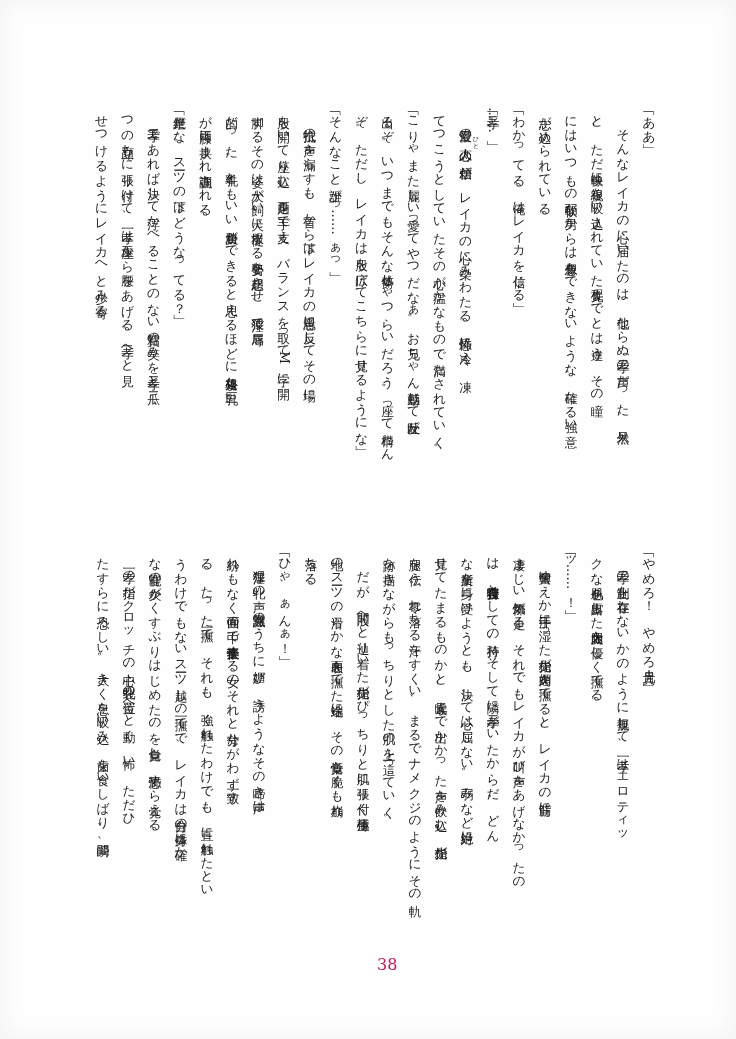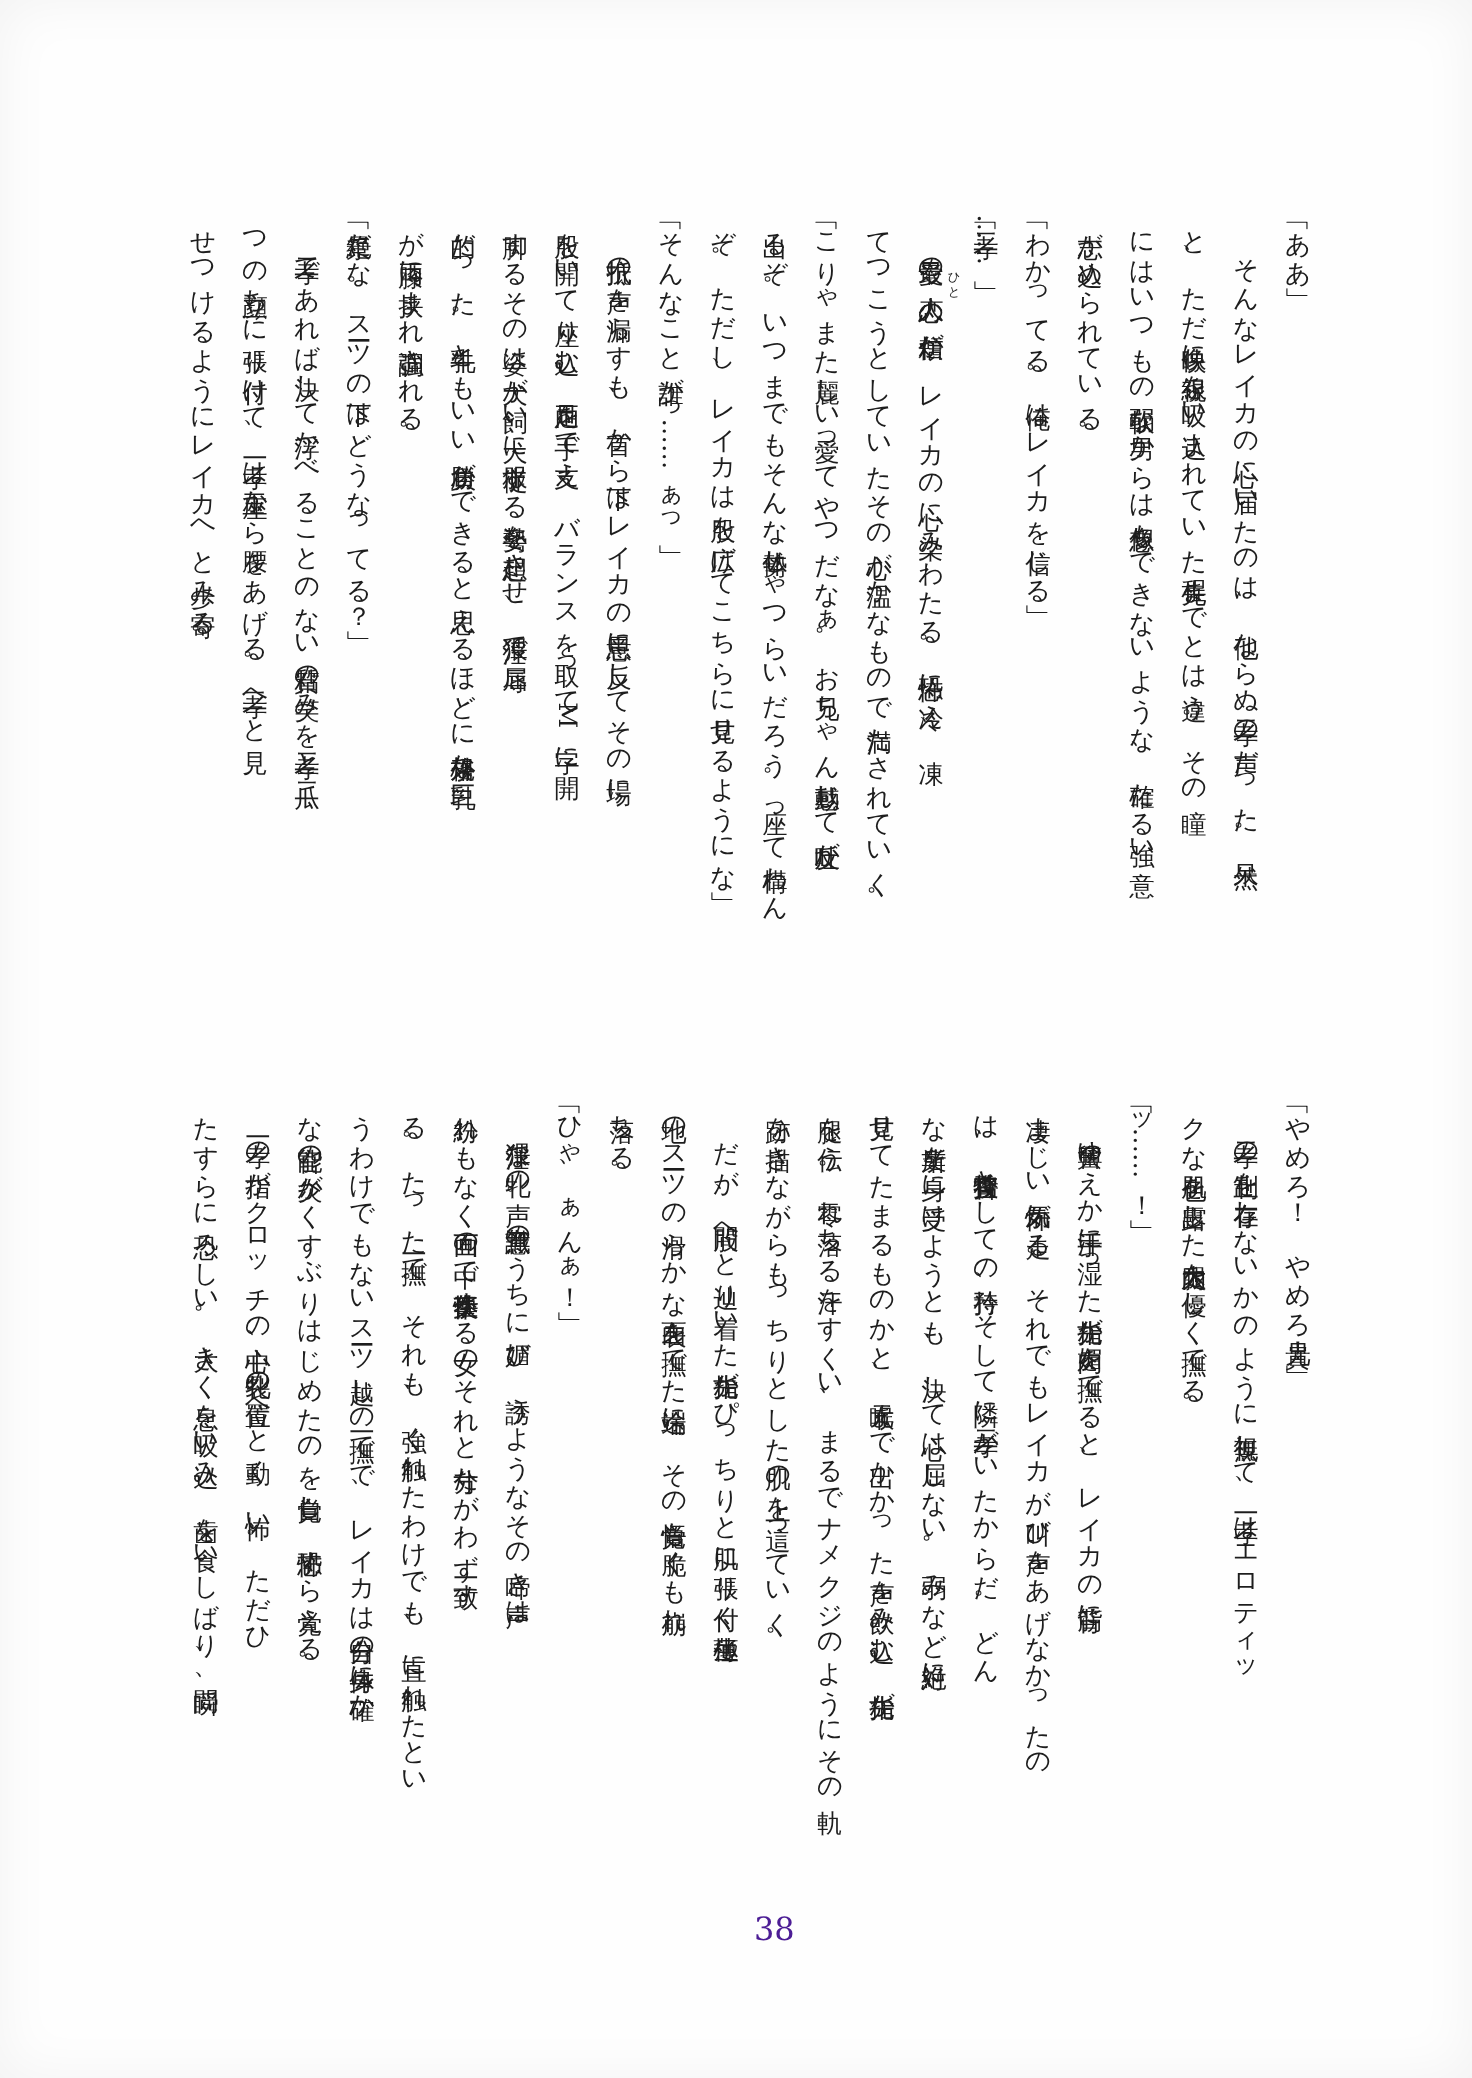--- a/index.html
+++ b/index.html
@@ -41,21 +41,21 @@
     font-size: 6.2px;
     letter-spacing: 0;
   }
   .page-number {
     position: absolute;
     top: 955px;
     left: 377px;
     writing-mode: horizontal-tb;
     font-size: 16px;
     line-height: 1.2;
-    color: #4c1d95;
+    color: #be185d;
   }
 </style>
 </head>
 <body>
 
 <div class="page">
   <section class="vblock block-top">
       <div class="tline">「ああ」</div>
       <div class="tline">　そんなレイカの心に届いたのは、他ならぬ孝二の声だった。呆然</div>
       <div class="tline">と、ただ映像に視線を吸い込まれていた先程までとは違う。その瞳</div>

